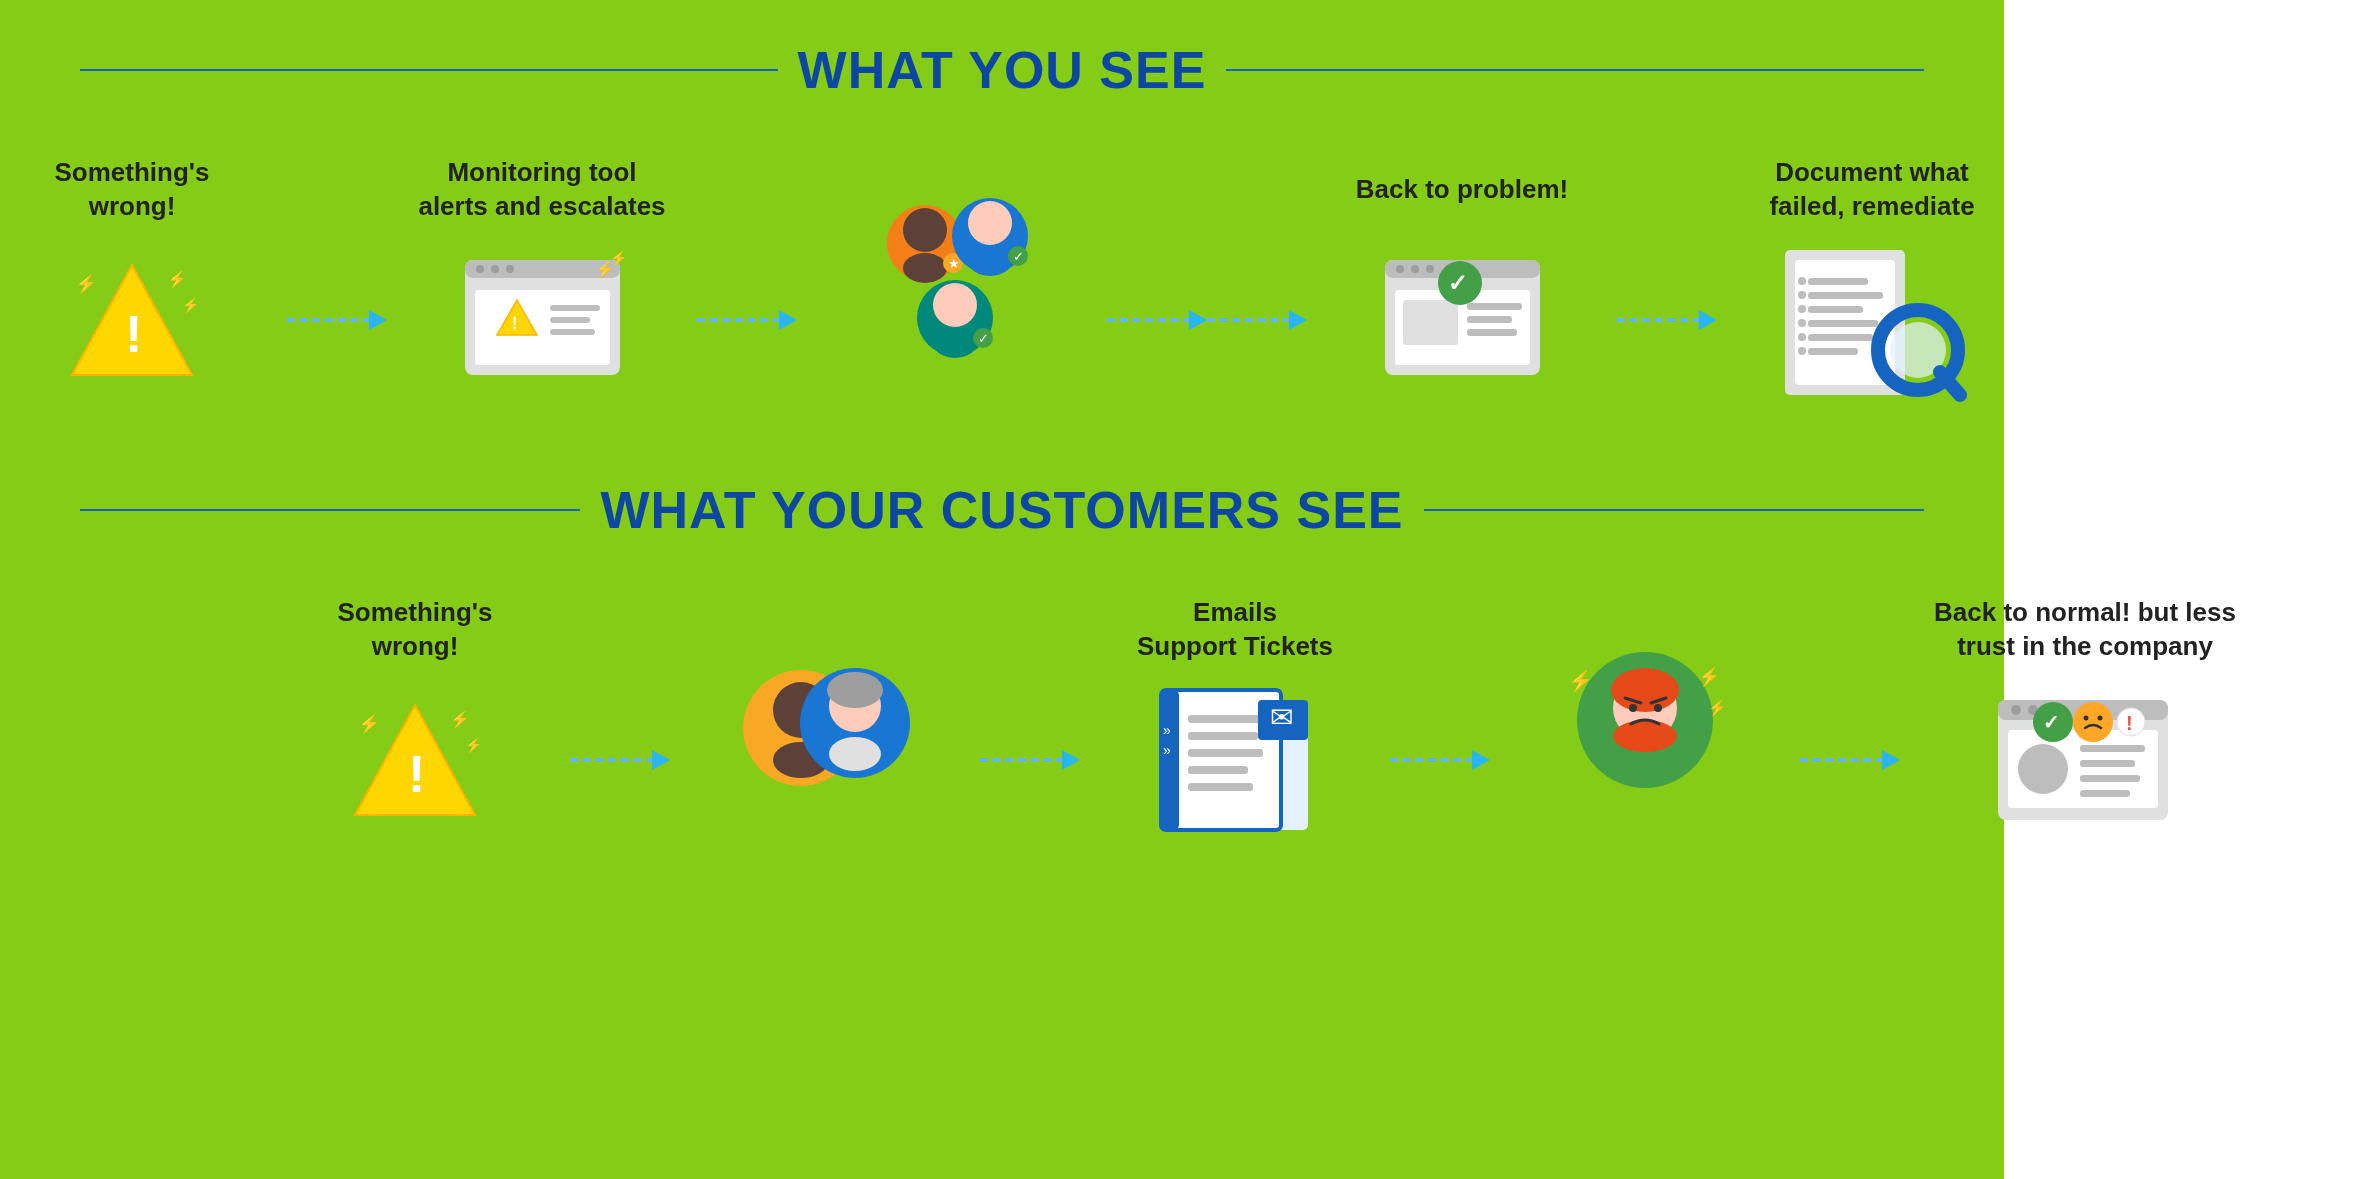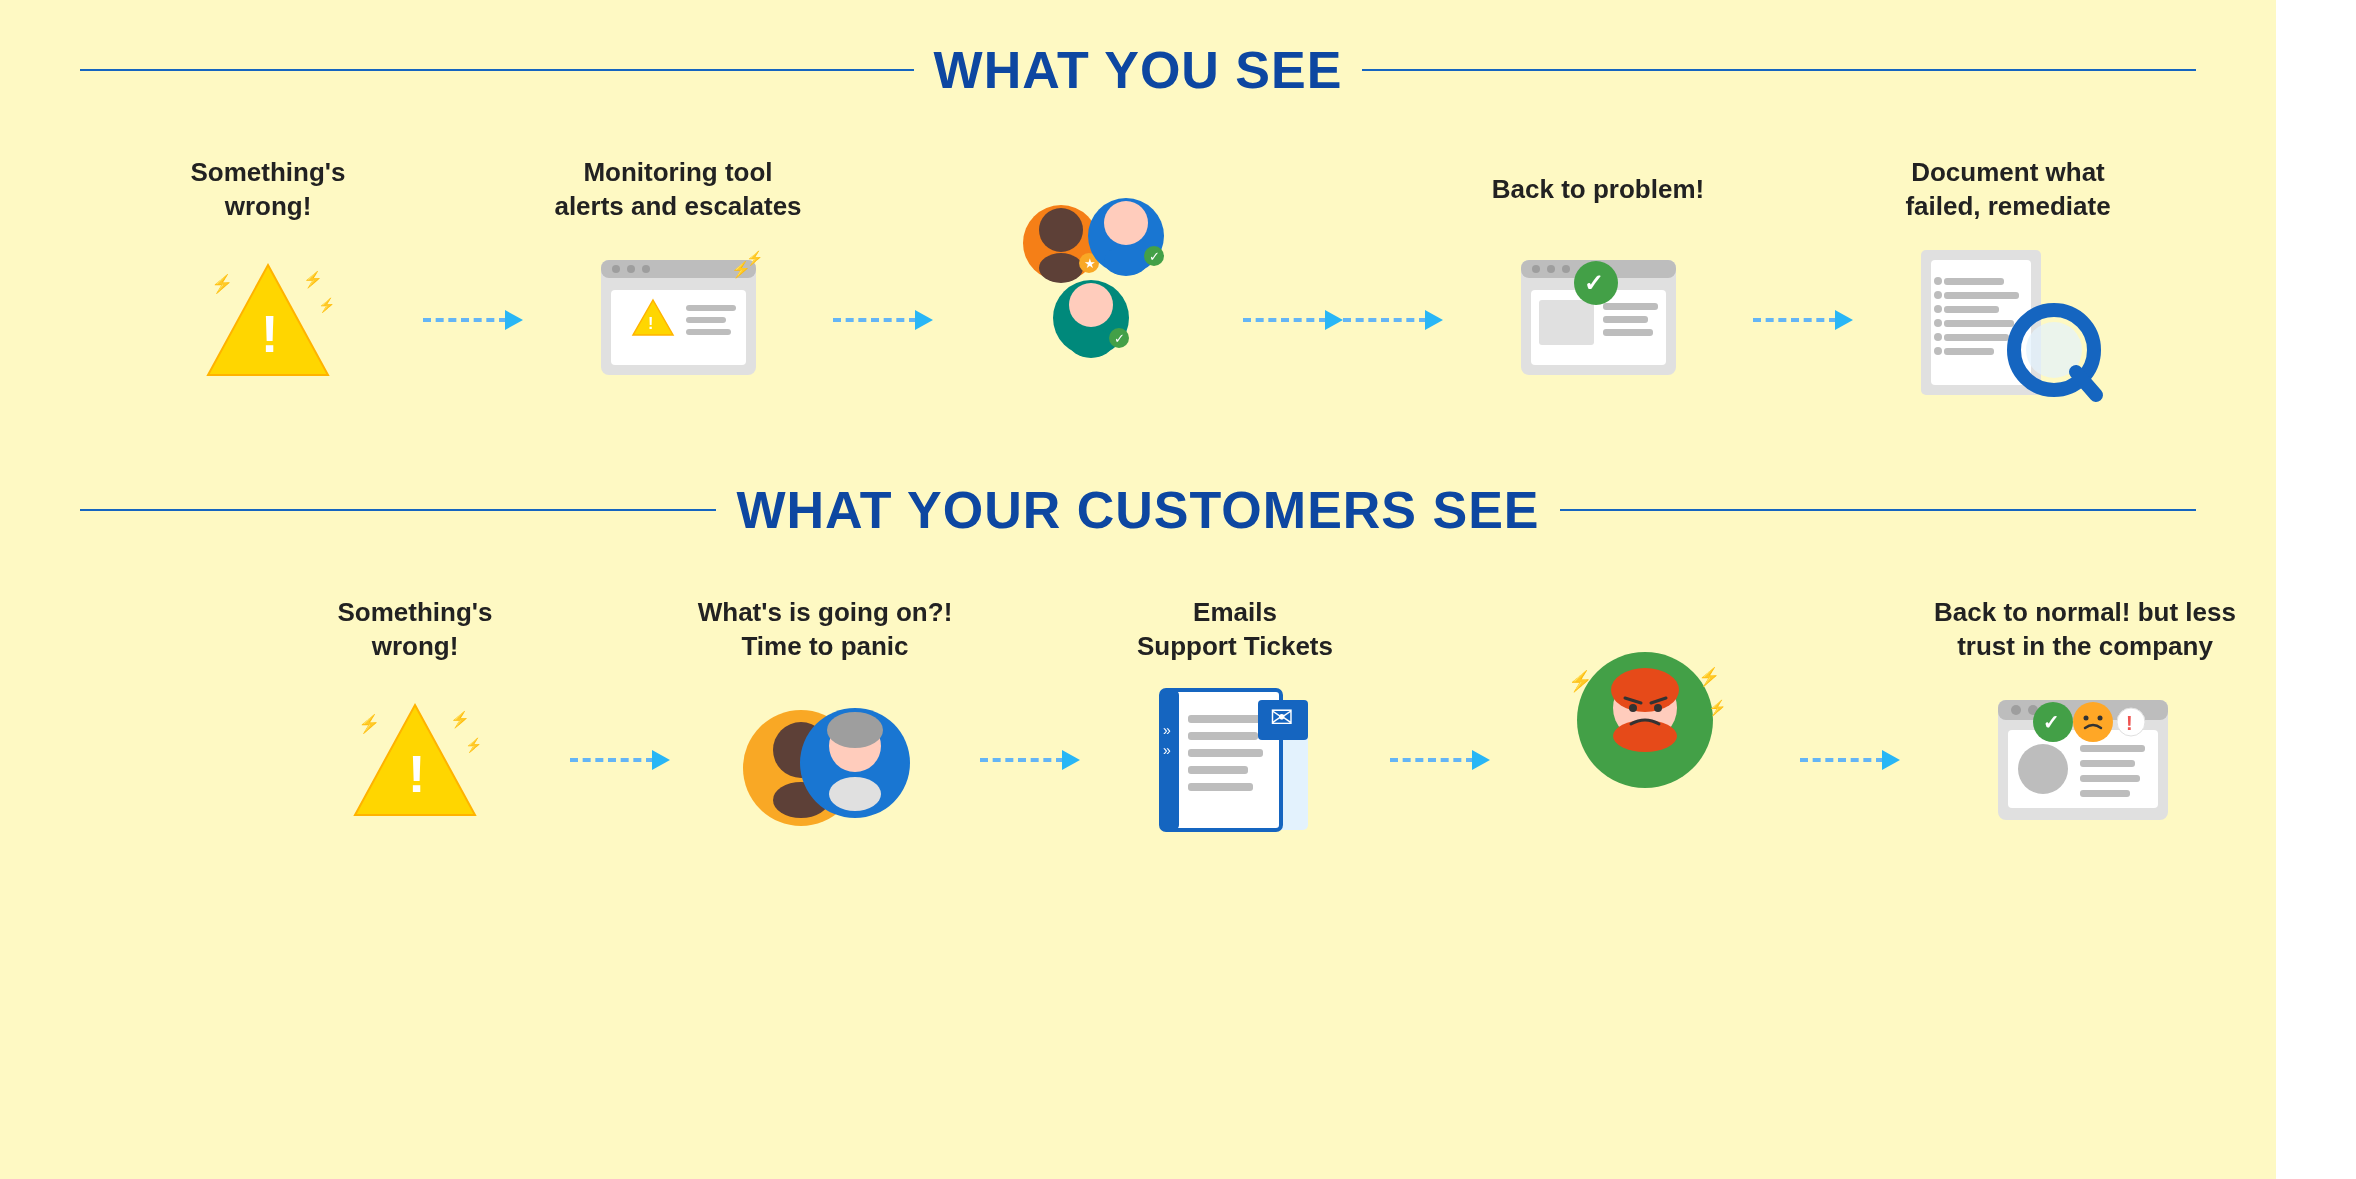--- a/index.html
+++ b/index.html
@@ -5,23 +5,23 @@
     * { box-sizing: border-box; margin: 0; padding: 0; }
     body {
       background: #fff;
       font-family: 'Arial', sans-serif;
       width: 2356px;
       min-height: 1179px;
       overflow: hidden;
     }
 
     .page {
-      width: 2276px;
+      width: 2004px;
       min-height: 1179px;
-      background: #fef9c3;
+      background: #84cc16;
       padding: 40px 80px;
     }
 
     
     .section {
       margin-bottom: 40px;
     }
 
     .section-header {
       display: flex;
@@ -326,21 +326,20 @@
       </div>
 
       <div class="flow-arrow">
         <div class="dashed-arrow">
           <div class="dashed-line"></div>
           <div class="arrow-head"></div>
         </div>
       </div>
 
       <div class="flow-item">
-        <div class="flow-label">What's is going on?!<br>Time to panic</div>
         <div class="flow-icon-area">
 
           <svg width="185" height="165" viewBox="0 0 185 165">
 
             <circle cx="68" cy="90" r="58" fill="#F9A825"></circle>
             <circle cx="68" cy="72" r="28" fill="#5D4037"></circle>
             <ellipse cx="68" cy="122" rx="28" ry="18" fill="#5D4037"></ellipse>
 
             <circle cx="122" cy="85" r="55" fill="#1976D2"></circle>
             <circle cx="122" cy="68" r="26" fill="#FFCCBC"></circle>

